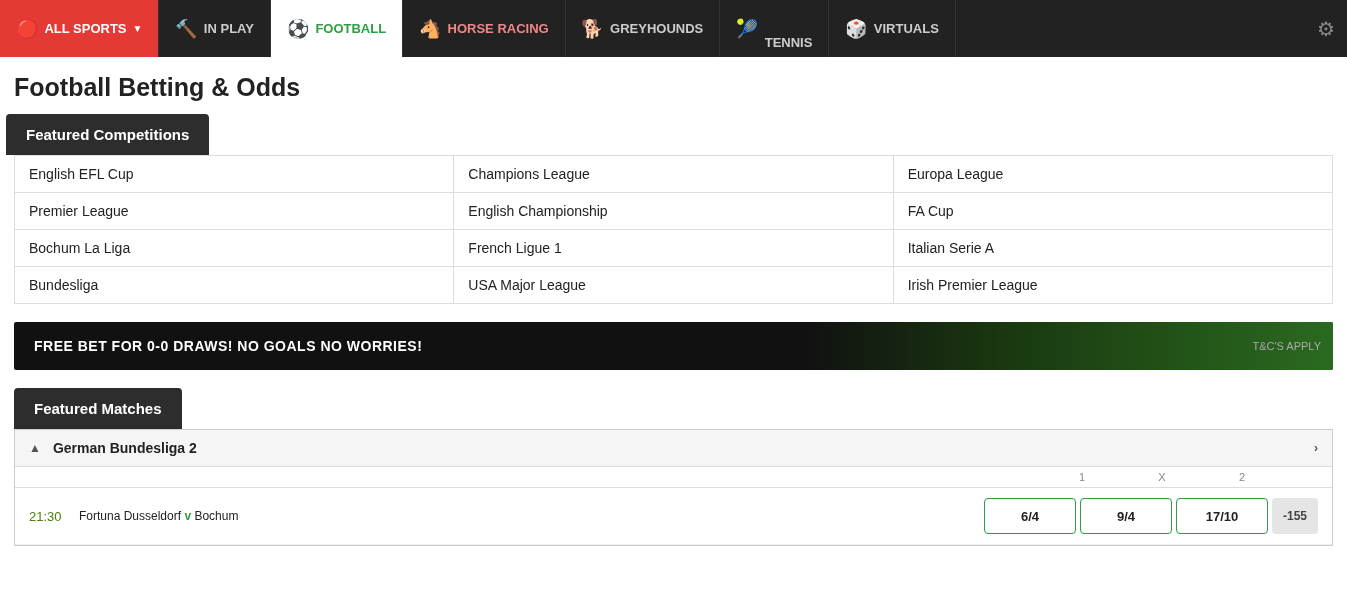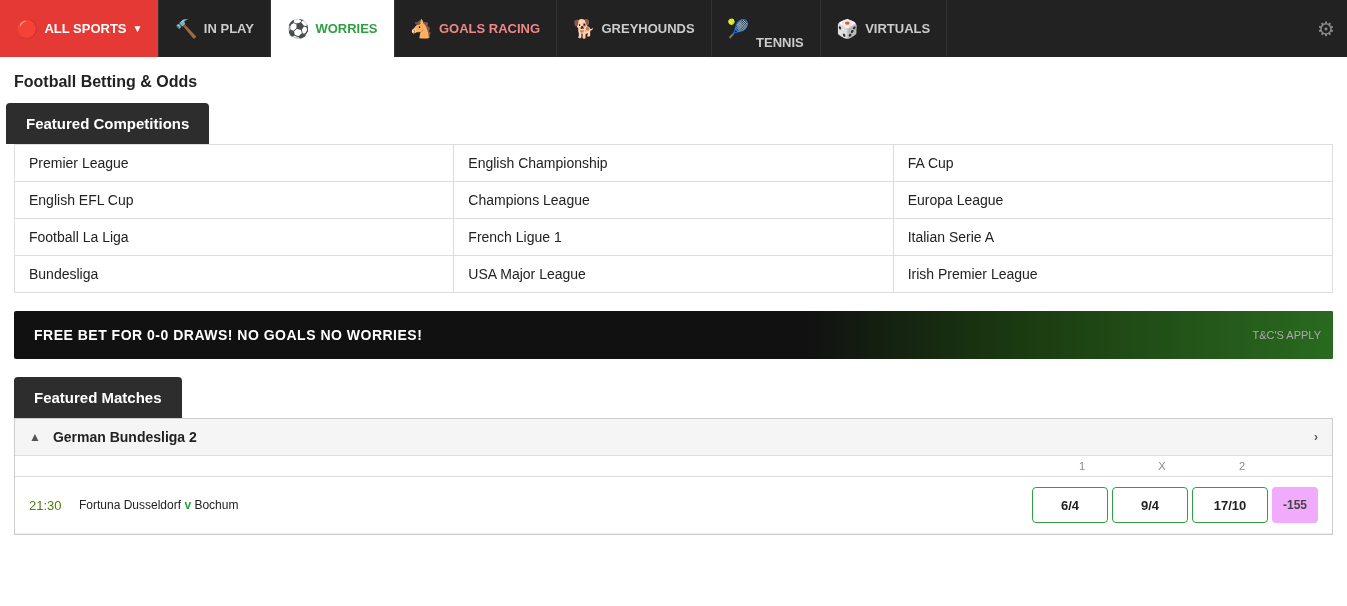--- a/index.html
+++ b/index.html
@@ -18,21 +18,21 @@
     .nav-item.active span.label { color: #2ea043; }
     .nav-item span.label { font-size: 13px; font-weight: bold; }
     .nav-icon { font-size: 18px; }
     .nav-item.horse .label { color: #e88; }
     .nav-item.greyhound .label { color: #ccc; }
     .nav-item.tennis .label { color: #ccc; margin-top: 28px; }
     .nav-item.virtuals .label { color: #ccc; }
     .nav-cog { margin-left: auto; display: flex; align-items: center; padding: 0 12px; color: #888; font-size: 20px; cursor: pointer; }
 
     
-    .page-title { font-size: 16px; font-weight: bold; padding: 16px 14px 12px; color: #222; }
+    .page-title { font-size: 25px; font-weight: bold; padding: 16px 14px 12px; color: #222; }
 
     
     .section-header {
       display: inline-block;
       background: #2d2d2d;
       color: #fff;
       font-weight: bold;
       font-size: 15px;
       padding: 12px 20px;
       margin: 0 6px;
@@ -136,34 +136,34 @@
       align-items: center;
       padding: 10px 14px;
       border-bottom: 1px solid #eee;
       background: #fff;
     }
     .match-time { width: 50px; color: #4d7c0f; font-size: 13px; }
     .match-teams { flex: 1; color: #222; font-size: 12px; }
     .match-teams .vs { color: #2ea043; font-weight: bold; }
     .odds-group { display: flex; gap: 4px; align-items: center; }
     .odd-btn {
-      width: 76px; height: 36px;
+      width: 92px; height: 36px;
       border: 1.5px solid #2ea043;
       border-radius: 4px;
       background: #fff;
       color: #222;
       font-size: 13px;
       font-weight: bold;
       text-align: center;
       line-height: 36px;
       cursor: pointer;
     }
     .more-btn {
       width: 46px; height: 36px;
-      background: #f0abfc;
+      background: #e5e5e5;
       border: none;
       border-radius: 4px;
       color: #444;
       font-size: 12px;
       font-weight: bold;
       text-align: center;
       line-height: 36px;
       cursor: pointer;
     }
 
@@ -185,25 +185,25 @@
         <span class="nav-icon" data-interactable="false">🔴</span>
         <span class="label" data-interactable="false">ALL SPORTS</span>
         <span data-interactable="false" style="font-size: 10px;"> ▼</span>
       </div>
       <div class="nav-item in-play" data-interactable="true">
         <span class="nav-icon" data-interactable="false">🔨</span>
         <span class="label" data-interactable="false">IN PLAY</span>
       </div>
       <div class="nav-item football active" data-interactable="true">
         <span class="nav-icon" data-interactable="false">⚽</span>
-        <span class="label" data-interactable="false">WORRIES</span>
+        <span class="label" data-interactable="false">FOOTBALL</span>
       </div>
       <div class="nav-item horse" data-interactable="true">
         <span class="nav-icon" data-interactable="false">🐴</span>
-        <span class="label" data-interactable="false">GOALS RACING</span>
+        <span class="label" data-interactable="false">HORSE RACING</span>
       </div>
       <div class="nav-item greyhound" data-interactable="true">
         <span class="nav-icon" data-interactable="false">🐕</span>
         <span class="label" data-interactable="false">GREYHOUNDS</span>
       </div>
       <div class="nav-item tennis" data-interactable="true">
         <span class="nav-icon" data-interactable="false">🎾</span>
         <span class="label" data-interactable="false">TENNIS</span>
       </div>
       <div class="nav-item virtuals" data-interactable="true">
@@ -217,31 +217,31 @@
 
 <div class="page-title" data-interactable="false">Football Betting &amp; Odds</div>
 
 
 <div class="section-header" data-interactable="false">Featured Competitions</div>
 
 
 <table class="competitions-table" id="comp-table" data-interactable="false">
   <tbody id="comp-tbody">
       <tr>
+        <td data-interactable="true">English EFL Cup</td>
+        <td data-interactable="true">Champions League</td>
+        <td data-interactable="true">Europa League</td>
+      </tr>
+      <tr>
         <td data-interactable="true">Premier League</td>
         <td data-interactable="true">English Championship</td>
         <td data-interactable="true">FA Cup</td>
       </tr>
       <tr>
-        <td data-interactable="true">English EFL Cup</td>
-        <td data-interactable="true">Champions League</td>
-        <td data-interactable="true">Europa League</td>
-      </tr>
-      <tr>
-        <td data-interactable="true">Football La Liga</td>
+        <td data-interactable="true">Bochum La Liga</td>
         <td data-interactable="true">French Ligue 1</td>
         <td data-interactable="true">Italian Serie A</td>
       </tr>
       <tr>
         <td data-interactable="true">Bundesliga</td>
         <td data-interactable="true">USA Major League</td>
         <td data-interactable="true">Irish Premier League</td>
       </tr>
     </tbody>
 </table>

